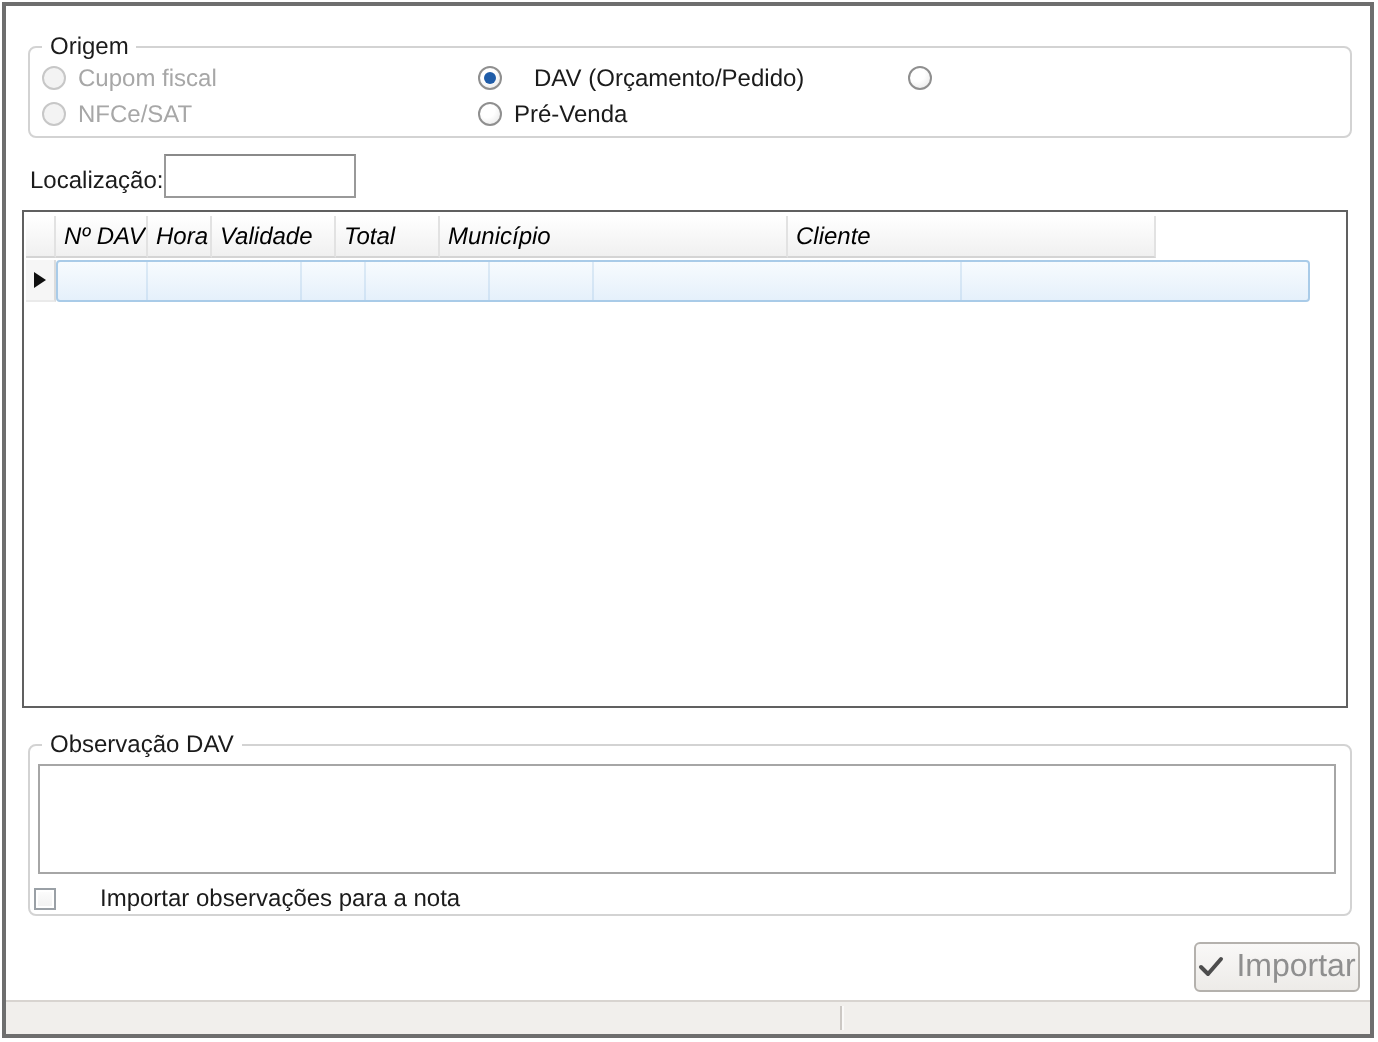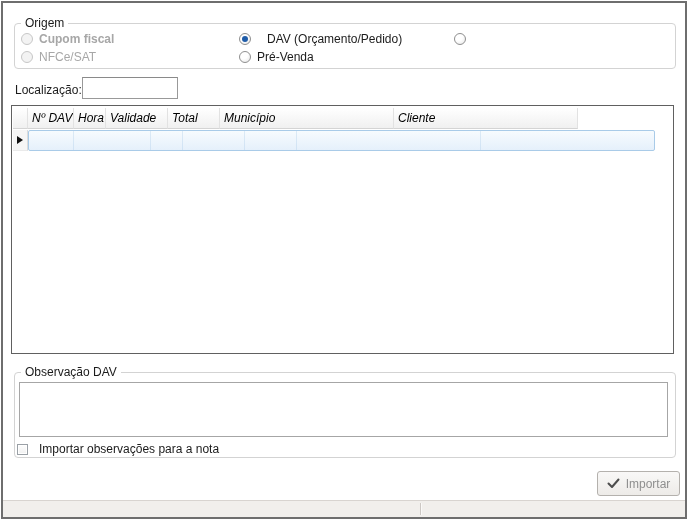--- a/index.html
+++ b/index.html
@@ -30,21 +30,21 @@
     width:12px;height:12px;border-radius:50%;box-sizing:border-box;position:relative;
     border:1px solid #8f8f8f;background:radial-gradient(circle at 35% 30%,#ffffff 40%,#e4e4e4);
     flex:0 0 auto;
   }
   .radio-item.selected .radio-circle::after{
     content:"";position:absolute;left:2px;top:2px;width:6px;height:6px;border-radius:50%;
     background:#1f5ca8;
   }
   .radio-item.disabled .radio-circle{border-color:#c7c7c7;background:#f3f3f3;}
   .radio-item.disabled .radio-label{color:#a7a7a7;}
-  .pos-r0{left:6px;top:7px;font-weight:bold;}
+  .pos-r0{left:6px;top:7px;}
   .pos-r1{left:6px;top:25px;}
   .pos-r2{left:224px;top:7px;gap:16px;}
   .pos-r3{left:224px;top:25px;}
   .pos-r4{left:439px;top:7px;}
 
   
   .lbl-localizacao{position:absolute;left:12px;top:80px;}
   .inp-localizacao{
     position:absolute;left:79px;top:74px;width:88px;height:20px;
     border:1px solid #999999;border-top-color:#8a8a8a;background:#ffffff;
@@ -89,34 +89,34 @@
   .rb-cell:last-child{border-right:none;}
   .rw-c0{width:45px;}.rw-c1{width:77px;}.rw-c2{width:32px;}.rw-c3{width:62px;}
   .rw-c4{width:52px;}.rw-c5{width:184px;}.rw-c6{width:173px;}
 
   
   .obs-textarea{
     position:absolute;left:4px;top:9px;width:649px;height:55px;box-sizing:border-box;
     border:1px solid #a6a6a6;background:#ffffff;resize:none;outline:none;
     font-family:"Liberation Sans", sans-serif;font-size:12px;padding:2px 4px;
   }
-  .obs-checkrow{position:absolute;left:2px;top:69px;display:flex;align-items:center;gap:11px;height:14px;white-space:nowrap;}
+  .obs-checkrow{position:absolute;left:2px;top:69px;display:flex;align-items:center;gap:22px;height:14px;white-space:nowrap;}
   .checkbox{
     width:11px;height:11px;box-sizing:border-box;flex:0 0 auto;
     border:1px solid #9aa0a6;background:linear-gradient(#fdfdfd,#f1f1f1);
     box-shadow:inset 0 0 0 1px #ffffff;
   }
 
   
   .btn-importar{
     position:absolute;left:594px;top:468px;width:83px;height:25px;box-sizing:border-box;
     border:1px solid #b4b1ad;border-radius:3px;
     background:linear-gradient(#f9f8f7,#edebe8);
     display:flex;align-items:center;justify-content:center;gap:6px;
-    color:#8f8f8f;font-size:12px;cursor:default;
+    color:#8f8f8f;font-size:16px;cursor:default;
   }
   .btn-importar svg{display:block;}
 
   .statusbar{
     position:absolute;left:0;right:0;bottom:0;height:17px;box-sizing:border-box;
     background:#f1efec;border-top:1px solid #d8d4d0;
   }
   .sb-divider{
     position:absolute;left:417px;top:2px;bottom:2px;width:1px;
     background:#ccc8c4;border-right:1px solid #faf9f8;

